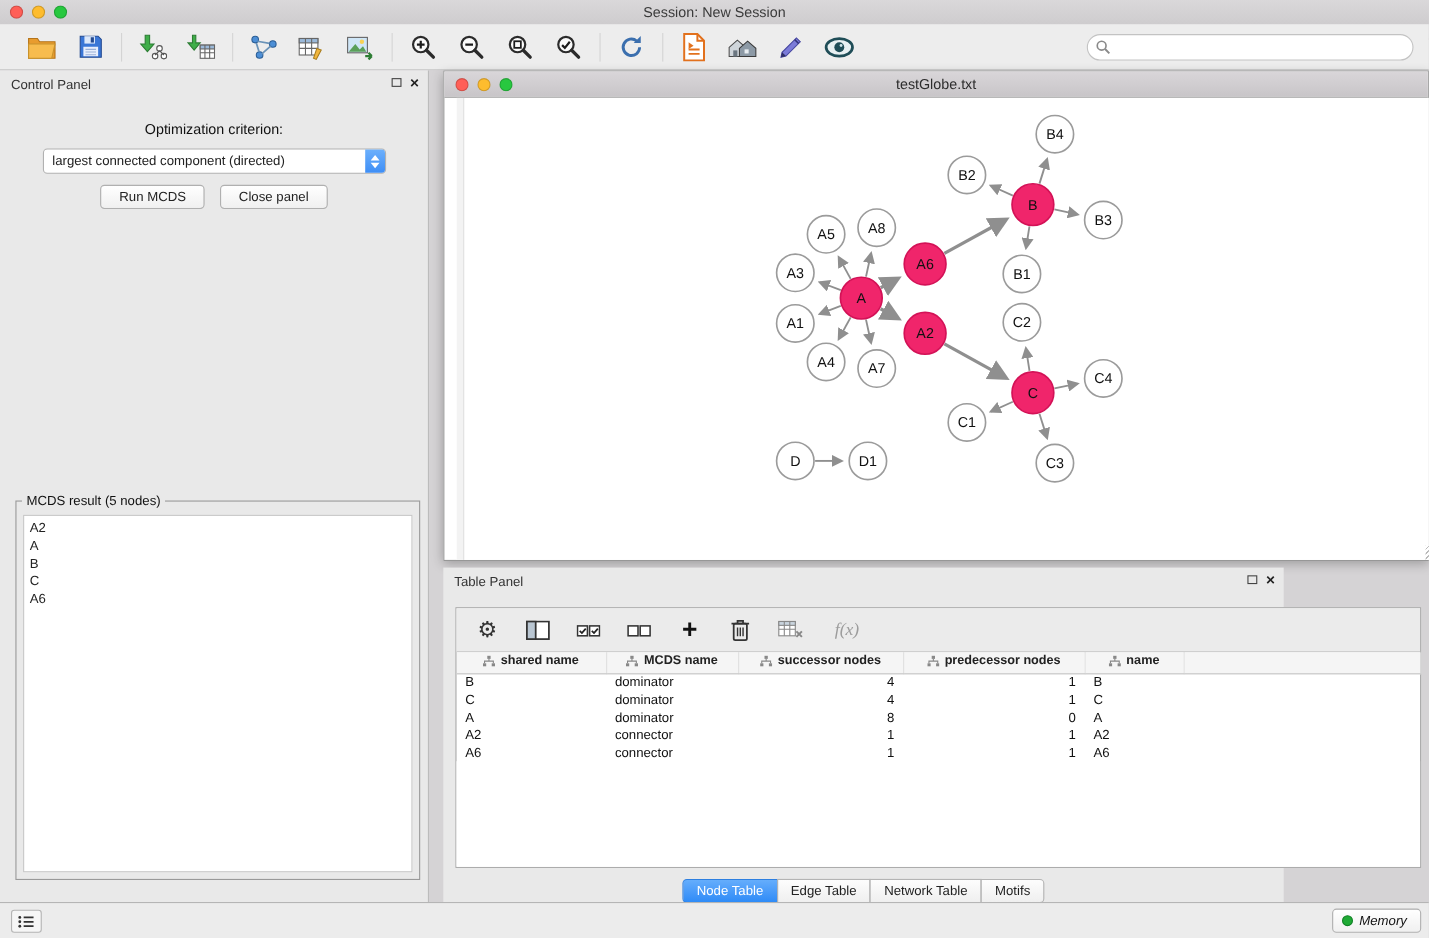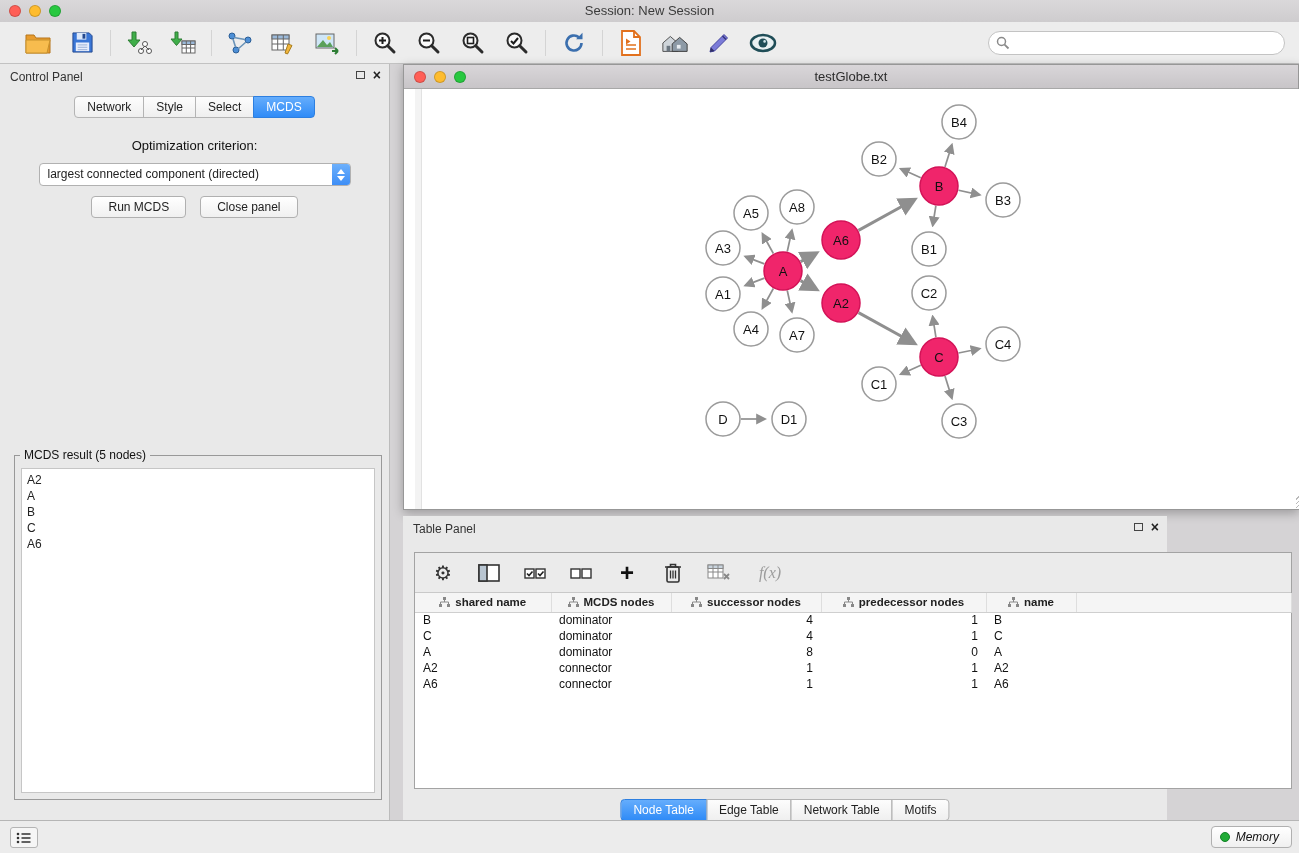--- a/index.html
+++ b/index.html
@@ -327,26 +327,20 @@
 
 <div class="control-panel">
   <div class="panel-head">
     <span>Control Panel</span>
     <div class="panel-head-icons">
       <div class="float-box"></div>
       <div class="close-x">×</div>
     </div>
   </div>
 
-  <div class="seg-tabs">
-    <div class="seg-tab">Network</div>
-    <div class="seg-tab">Style</div>
-    <div class="seg-tab">Select</div>
-    <div class="seg-tab active">MCDS</div>
-  </div>
 
   <div class="opt-label">Optimization criterion:</div>
 
   <div class="dropdown">
     <span>largest connected component (directed)</span>
     <div class="stepper">
       <div class="tri-up"></div>
         <div class="tri-dn"></div>
     </div>
   </div>
@@ -531,21 +525,21 @@
             </span>
           </th>
           <th>
             <span class="hwrap">
               <svg width="11" height="10" viewBox="0 0 11 10">
                   <rect x="4" y="0" width="3" height="3" fill="#888"></rect>
                   <rect x="0" y="7" width="3" height="3" fill="#888"></rect>
                   <rect x="8" y="7" width="3" height="3" fill="#888"></rect>
                   <path d="M5.5 3v2M1.5 7V5h8v2" stroke="#888" fill="none"></path>
                 </svg>
-              <span>MCDS nodes</span>
+              <span>MCDS name</span>
             </span>
           </th>
           <th>
             <span class="hwrap">
               <svg width="11" height="10" viewBox="0 0 11 10">
                   <rect x="4" y="0" width="3" height="3" fill="#888"></rect>
                   <rect x="0" y="7" width="3" height="3" fill="#888"></rect>
                   <rect x="8" y="7" width="3" height="3" fill="#888"></rect>
                   <path d="M5.5 3v2M1.5 7V5h8v2" stroke="#888" fill="none"></path>
                 </svg>

